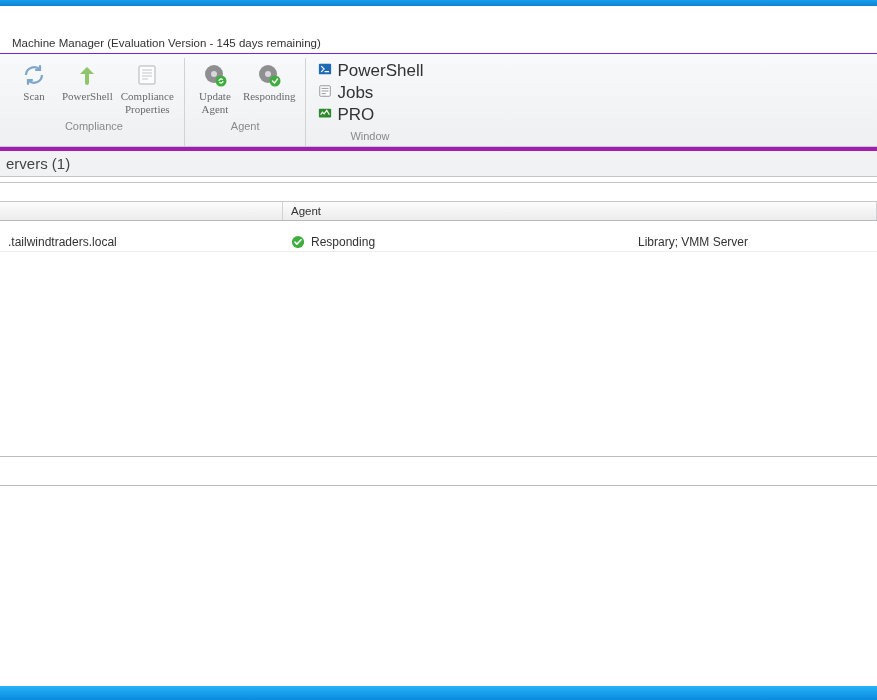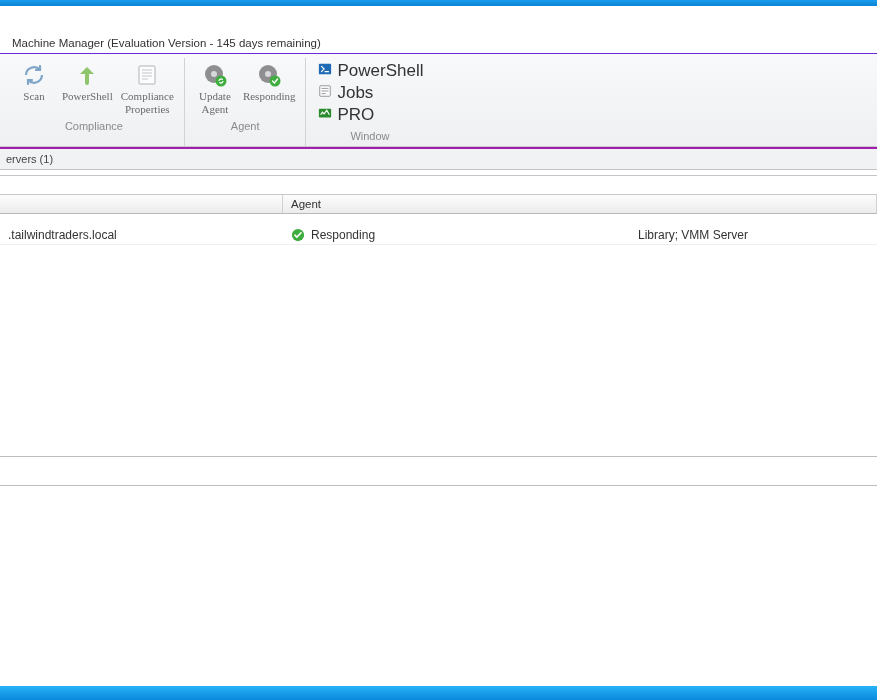--- a/index.html
+++ b/index.html
@@ -11,21 +11,21 @@
   .rgroup { display:flex; flex-direction:column; align-items:center; padding: 0 6px; border-right:1px solid #d0d3d7; }
   .rgroup:last-child { border-right:none; }
   .rgroup-buttons { display:flex; align-items:flex-start; }
   .rbtn { display:flex; flex-direction:column; align-items:center; justify-content:space-between; min-width:48px; padding: 4px 4px 2px 4px; cursor:default; text-align:center;font-family:Liberation Serif, serif; }
   .rbtn .lbl { color:#6a6a6a; font-size:11px; line-height:13px; margin-top:2px; }
   .ric { width:28px; height:26px; display:flex; align-items:center; justify-content:center; }
   .group-label { color:#8a8a8a; font-size:11px; padding:2px 0 4px 0; }
   .mini-list { display:flex; flex-direction:column; padding:2px 2px 2px 4px; gap:0; }
   .mini { display:flex; align-items:center; gap:5px; font-size:17px; color:#333; padding:1px 2px; cursor:default; }
   .mini svg { width:14px; height:14px; }
-  .panel-header { background:#f1f2f3; border-top:2px solid #a21caf; border-bottom:1px solid #c3c5c8; padding:4px 6px; font-size:11px; color:#444; }
+  .panel-header { background:#f1f2f3; border-top:4px solid #a21caf; border-bottom:1px solid #c3c5c8; padding:4px 6px; font-size:15px; color:#444; }
   .hsep { height:4px; background:#fff; }
   .hsep2 { height:1px; background:#c3c5c8; margin-top:1px; }
   .table-wrap { flex:0 0 auto; display:flex; flex-direction:column; }
   .thead { display:flex; background:linear-gradient(to bottom,#fcfcfc,#ececec); border-top:1px solid #c7c8ca; border-bottom:1px solid #b7b9bc; font-size:11.5px; color:#333; }
   .th { padding:3px 8px; border-right:1px solid #cfd1d4; display:flex; align-items:center; position:relative; }
   .th.sortable .dd { position:absolute; right:4px; top:50%; transform:translateY(-50%); color:#8a8c90; font-size:9px; }
   .col-name { width:283px; }
   .col-status { width:347px; }
   .col-role { flex:1; }
   .trow { display:flex; border-bottom:1px solid #eceef0; font-size:12px; }

